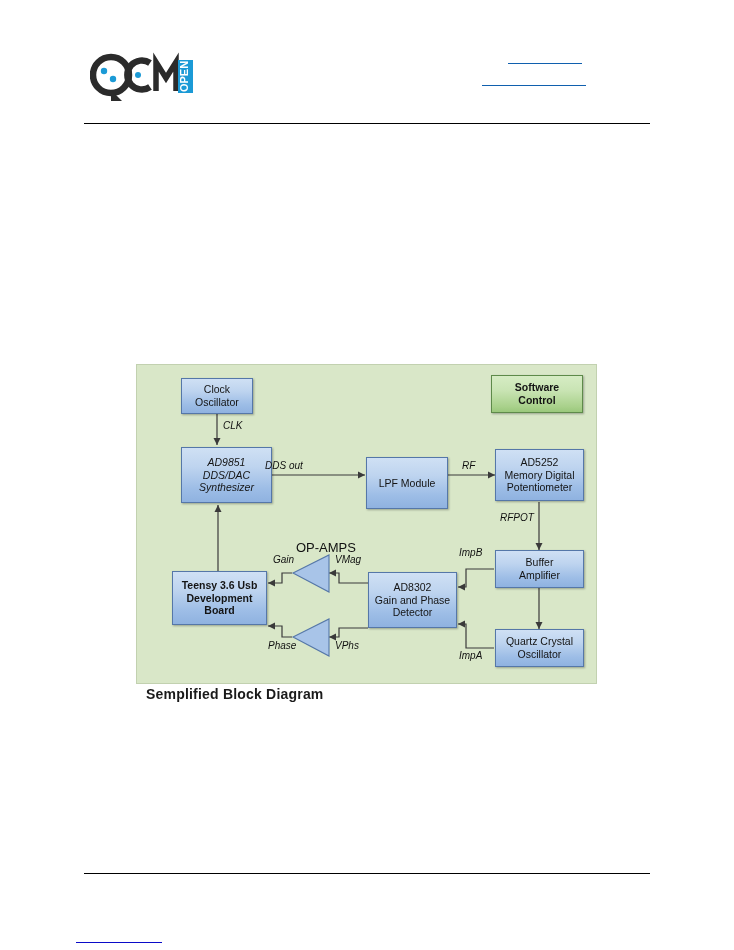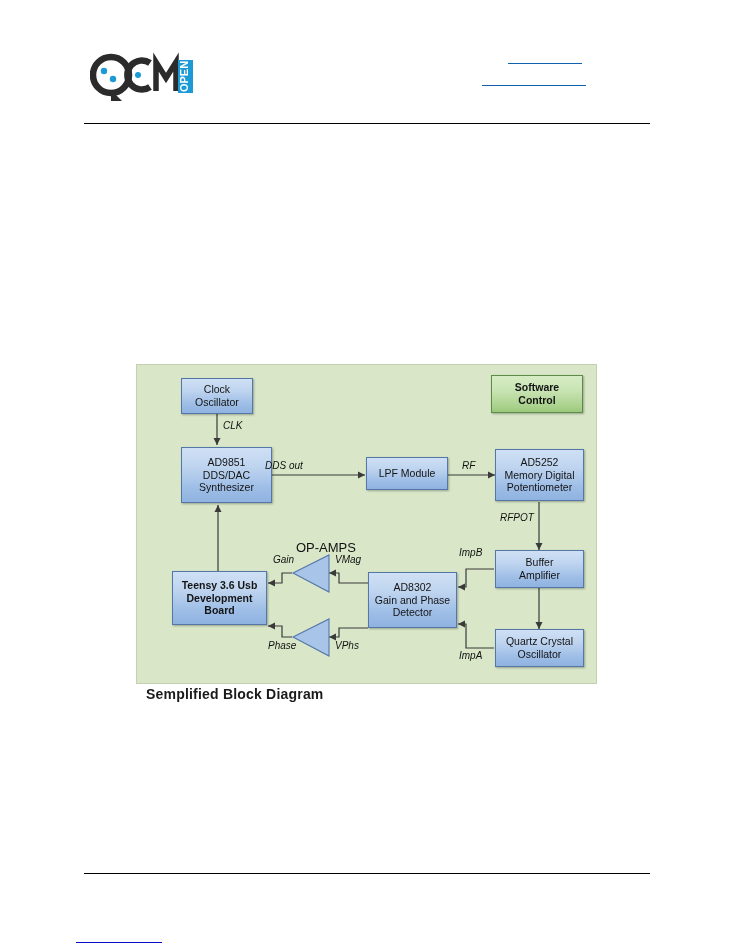--- a/index.html
+++ b/index.html
@@ -232,29 +232,29 @@
     </span>
   </div>
 
   <div class="node node-green" style="left:355px; top:11px; width:92px; height:38px;">
     <span>
       <span>Software</span><br>
       <span>Control</span>
     </span>
   </div>
 
-  <div class="node" style="left:45px; top:83px; width:91px; height:56px;">
+  <div class="node" style="left:45px; top:83px; width:91px; height:56px;font-style:italic;">
     <span>
       <span>AD9851</span><br>
       <span>DDS/DAC</span><br>
       <span>Synthesizer</span>
     </span>
   </div>
 
-  <div class="node" style="left:230px; top:93px; width:82px; height:33px;align-items:center;">
+  <div class="node" style="left:230px; top:93px; width:82px; height:52px;align-items:center;">
     <span>LPF Module</span>
   </div>
 
   <div class="node" style="left:359px; top:85px; width:89px; height:52px;">
     <span>
       <span>AD5252</span><br>
       <span>Memory Digital</span><br>
       <span>Potentiometer</span>
     </span>
   </div>

